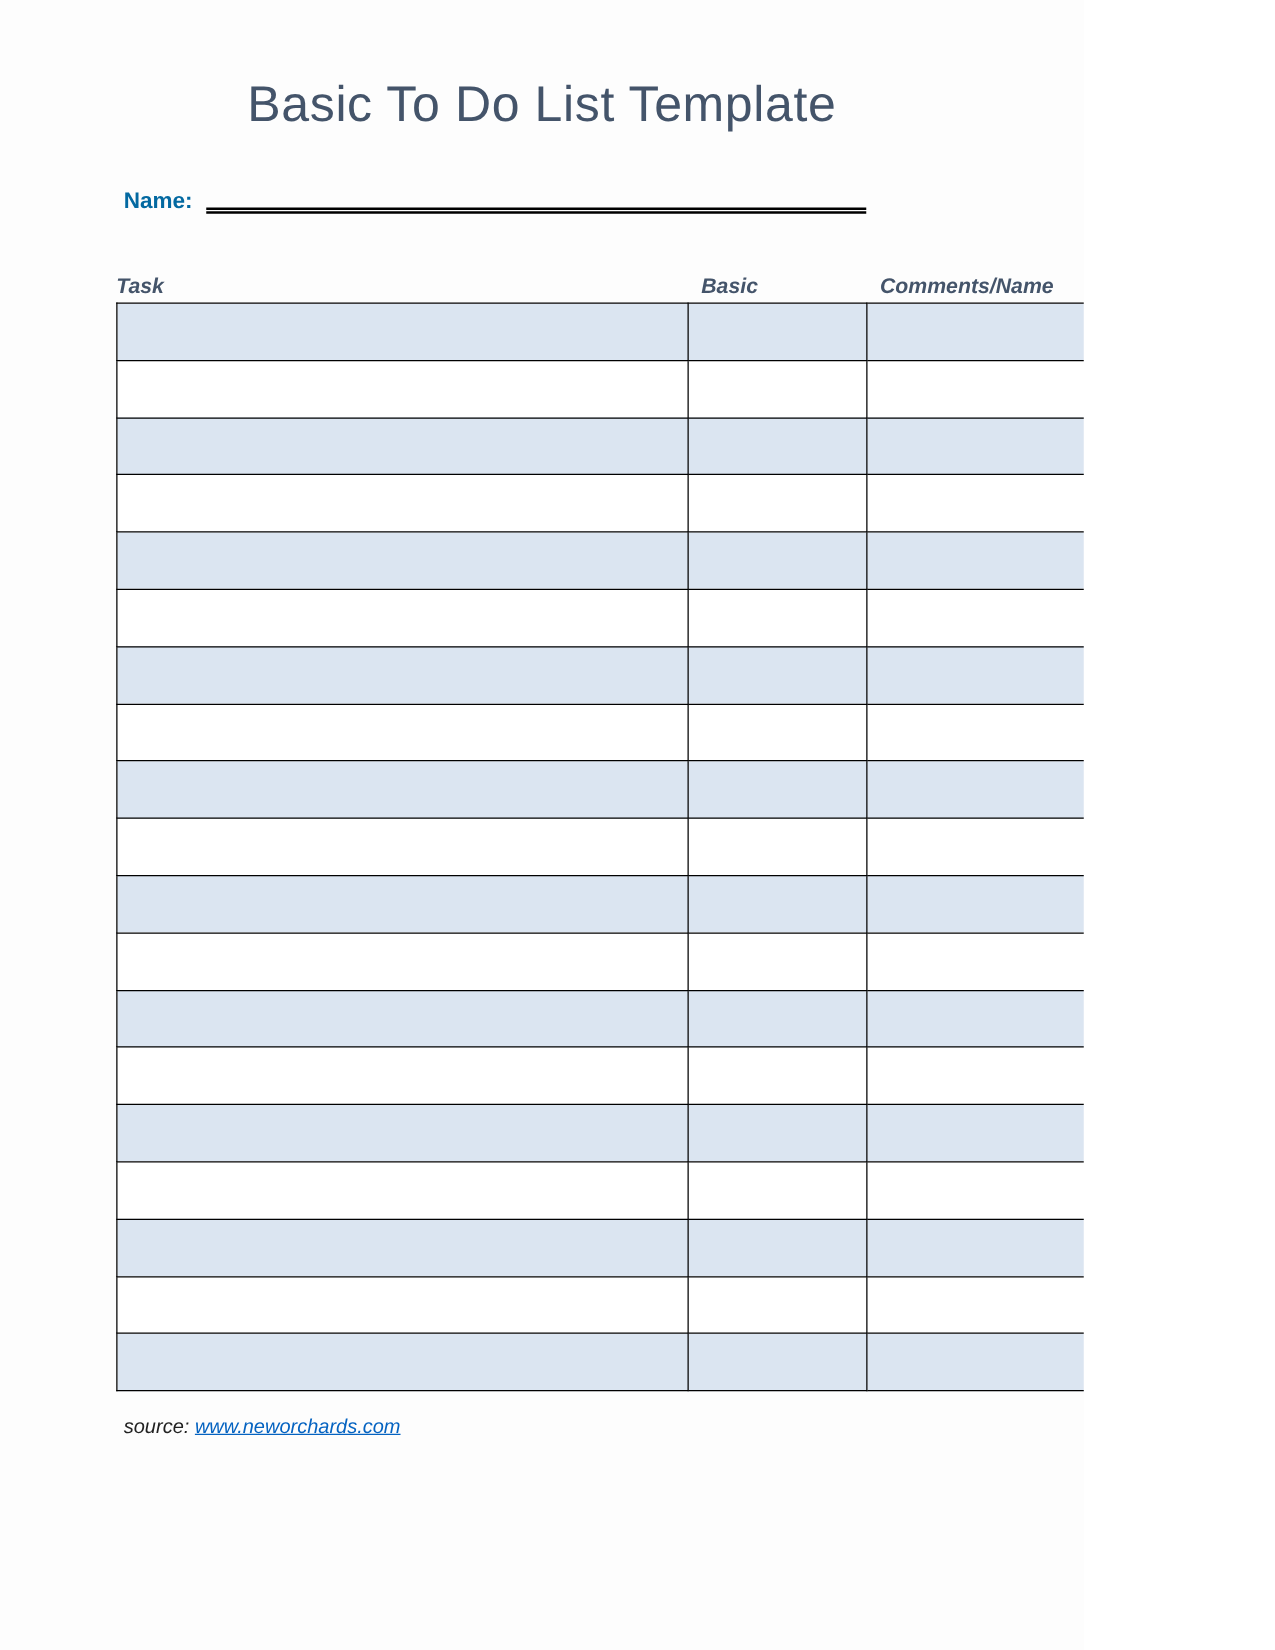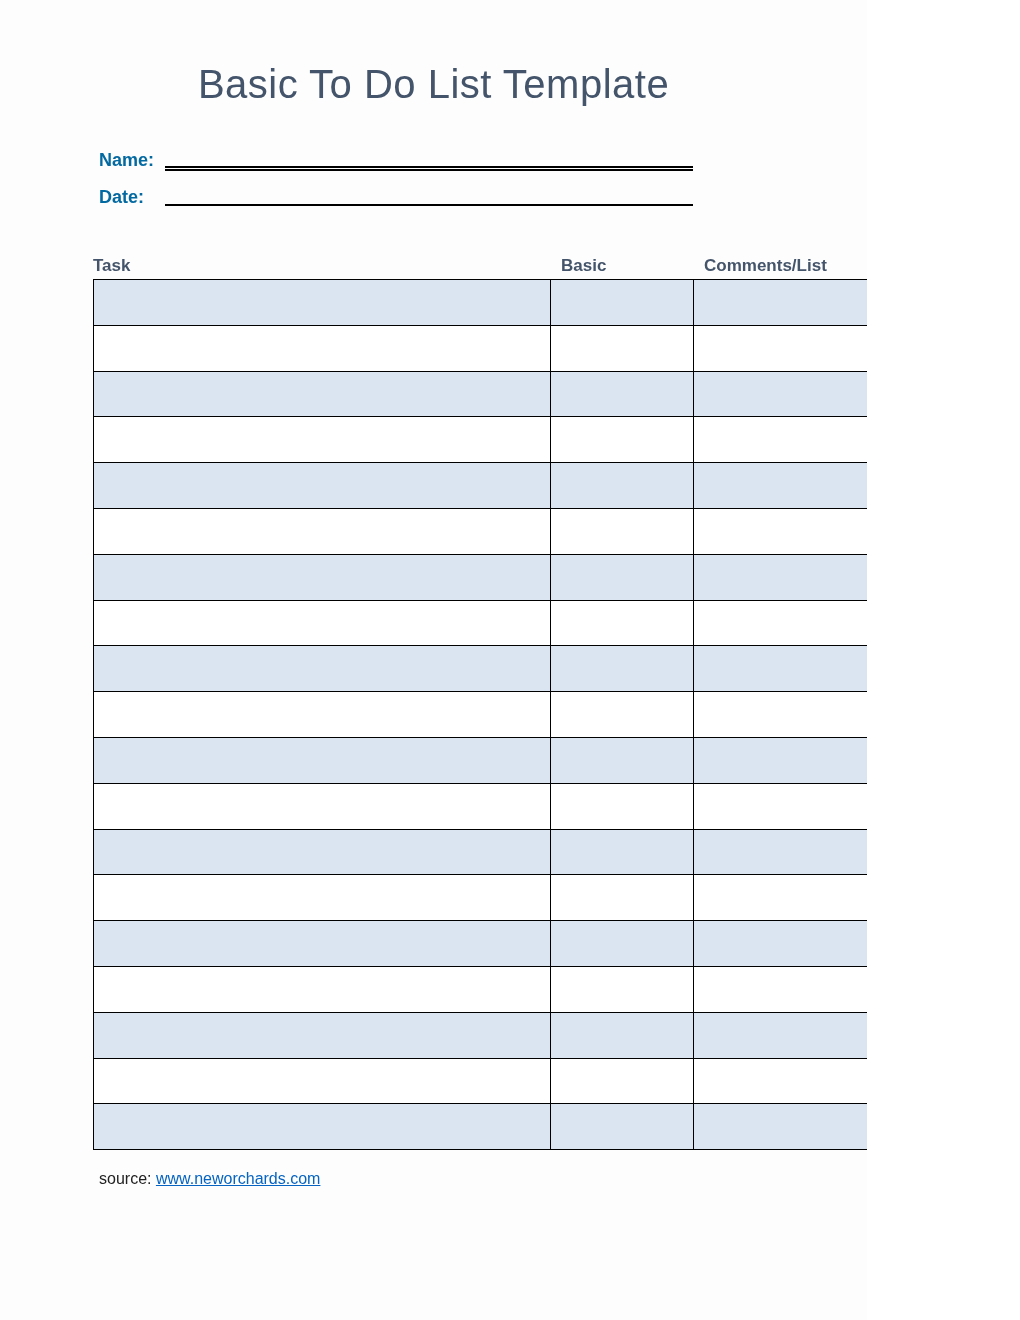--- a/index.html
+++ b/index.html
@@ -46,20 +46,21 @@
 
   .table-area { margin: 48px 0 0 93px; width: 837px; }
   .col-headers {
     display: flex;
     margin-bottom: 3px;
   }
   .col-headers .col-h {
     font-size: 17px;
     font-weight: 700;
     color: #44546a;
+    font-style: italic;
   }
   .col-h.task { width: 457px; }
   .col-h.status { width: 143px; padding-left: 11px; }
   .col-h.comments { flex: 1; padding-left: 11px; }
 
   table.todo {
     border-collapse: collapse;
     table-layout: fixed;
     width: 837px;
   }
@@ -69,50 +70,47 @@
     padding: 0;
   }
   table.todo tr.stripe td { background: #dbe5f1; }
   table.todo tr td { background: #ffffff; }
   table.todo tr.stripe td { background: #dbe5f1; }
 
   .source-row {
     margin: 20px 0 0 99px;
     font-size: 16px;
     color: #222222;
+    font-style: italic;
   }
   .source-link {
     color: #0563c1;
     text-decoration: underline;
     cursor: pointer;
   }
 </style>
 </head>
 <body>
 
 <div class="page">
 
   <h1 class="doc-title">Basic To Do List Template</h1>
 
   <div class="fields">
     <div class="field-row">
       <span class="field-label">Name:</span>
       <span class="field-line double"></span>
     </div>
-    <div class="field-row">
-      <span class="field-label">Date:</span>
-      <span class="field-line single"></span>
-    </div>
   </div>
 
   <div class="table-area">
     <div class="col-headers">
       <span class="col-h task">Task</span>
       <span class="col-h status">Basic</span>
-      <span class="col-h comments">Comments/List</span>
+      <span class="col-h comments">Comments/Name</span>
     </div>
 
     <table class="todo">
       <colgroup>
         <col style="width:457px">
         <col style="width:143px">
         <col style="width:237px">
       </colgroup>
       <tbody>
           <tr class="stripe">

